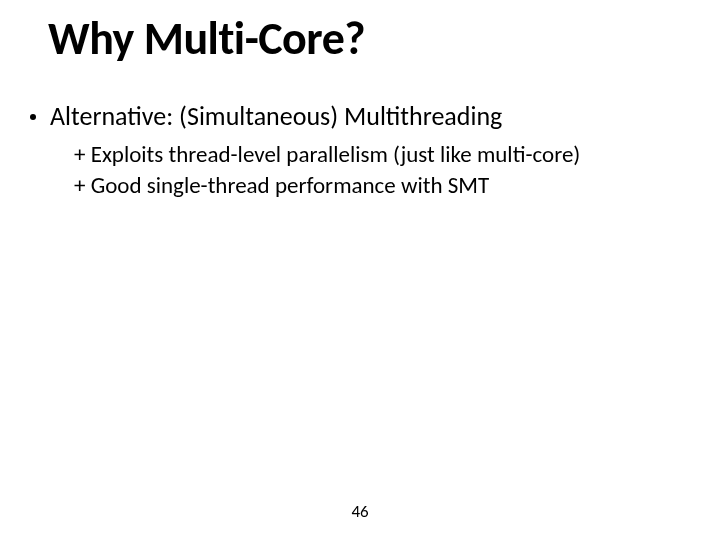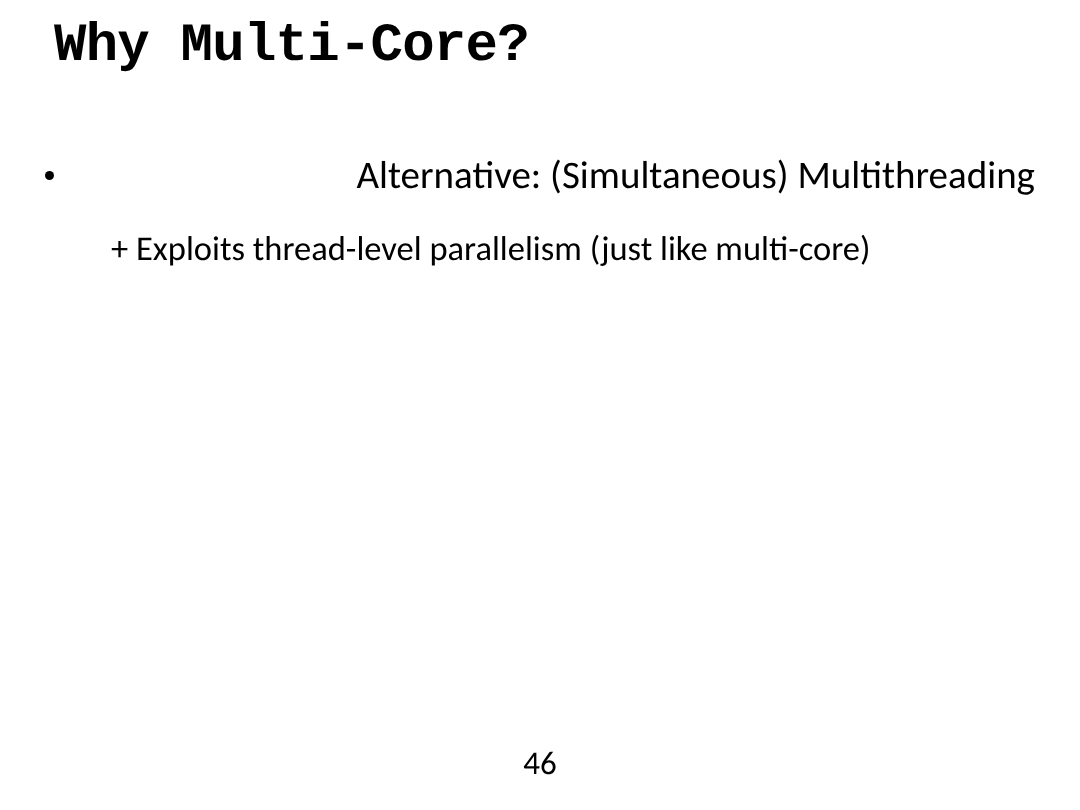--- a/index.html
+++ b/index.html
@@ -14,84 +14,83 @@
   }
   .slide {
     position: relative;
     width: 720px;
     height: 540px;
     box-sizing: border-box;
   }
   .title {
     position: absolute;
     top: 10px;
-    left: 36px;
-    font-size: 36px;
+    left: 48px;
+    font-size: 46px;
     font-weight: 700;
     letter-spacing: -0.5px;
-    font-family: Liberation Mono, monospace;
   }
   .body {
     position: absolute;
     top: 100px;
     left: 30px;
     right: 30px;
   }
   .bullet-row {
     display: flex;
     align-items: flex-start;
     margin-bottom: 6px;
-    justify-content: space-between;
   }
   .bullet-dot {
     width: 6px;
     height: 6px;
     background: #000;
     border-radius: 50%;
     margin-top: 14px;
     margin-right: 14px;
     flex: 0 0 auto;
   }
   .bullet-text {
     font-size: 26px;
     line-height: 1.25;
   }
   .sub-list {
     margin-left: 44px;
-    margin-top: 18px;
+    margin-top: 6px;
   }
   .sub-item {
     font-size: 23px;
     line-height: 1.35;
   }
   .page-number {
     position: absolute;
     bottom: 18px;
     left: 0;
     right: 0;
     text-align: center;
-    font-size: 22px;
+    font-size: 17px;
     color: #000;
   }
 </style>
 </head>
 <body>
 
 <div class="slide">
 
   <div class="title">Why Multi-Core?</div>
 
   <div class="body">
 
     <div class="bullet-row">
       <div class="bullet-dot"></div>
       <div class="bullet-text">Alternative: (Simultaneous) Multithreading</div>
     </div>
 
     <div class="sub-list">
       <div class="sub-item">+ Exploits thread-level parallelism (just like multi-core)</div>
+      <div class="sub-item">+ Good single-thread performance with SMT</div>
     </div>
 
   </div>
 
   <div class="page-number">46</div>
 
 </div>
 
 </body></html>

